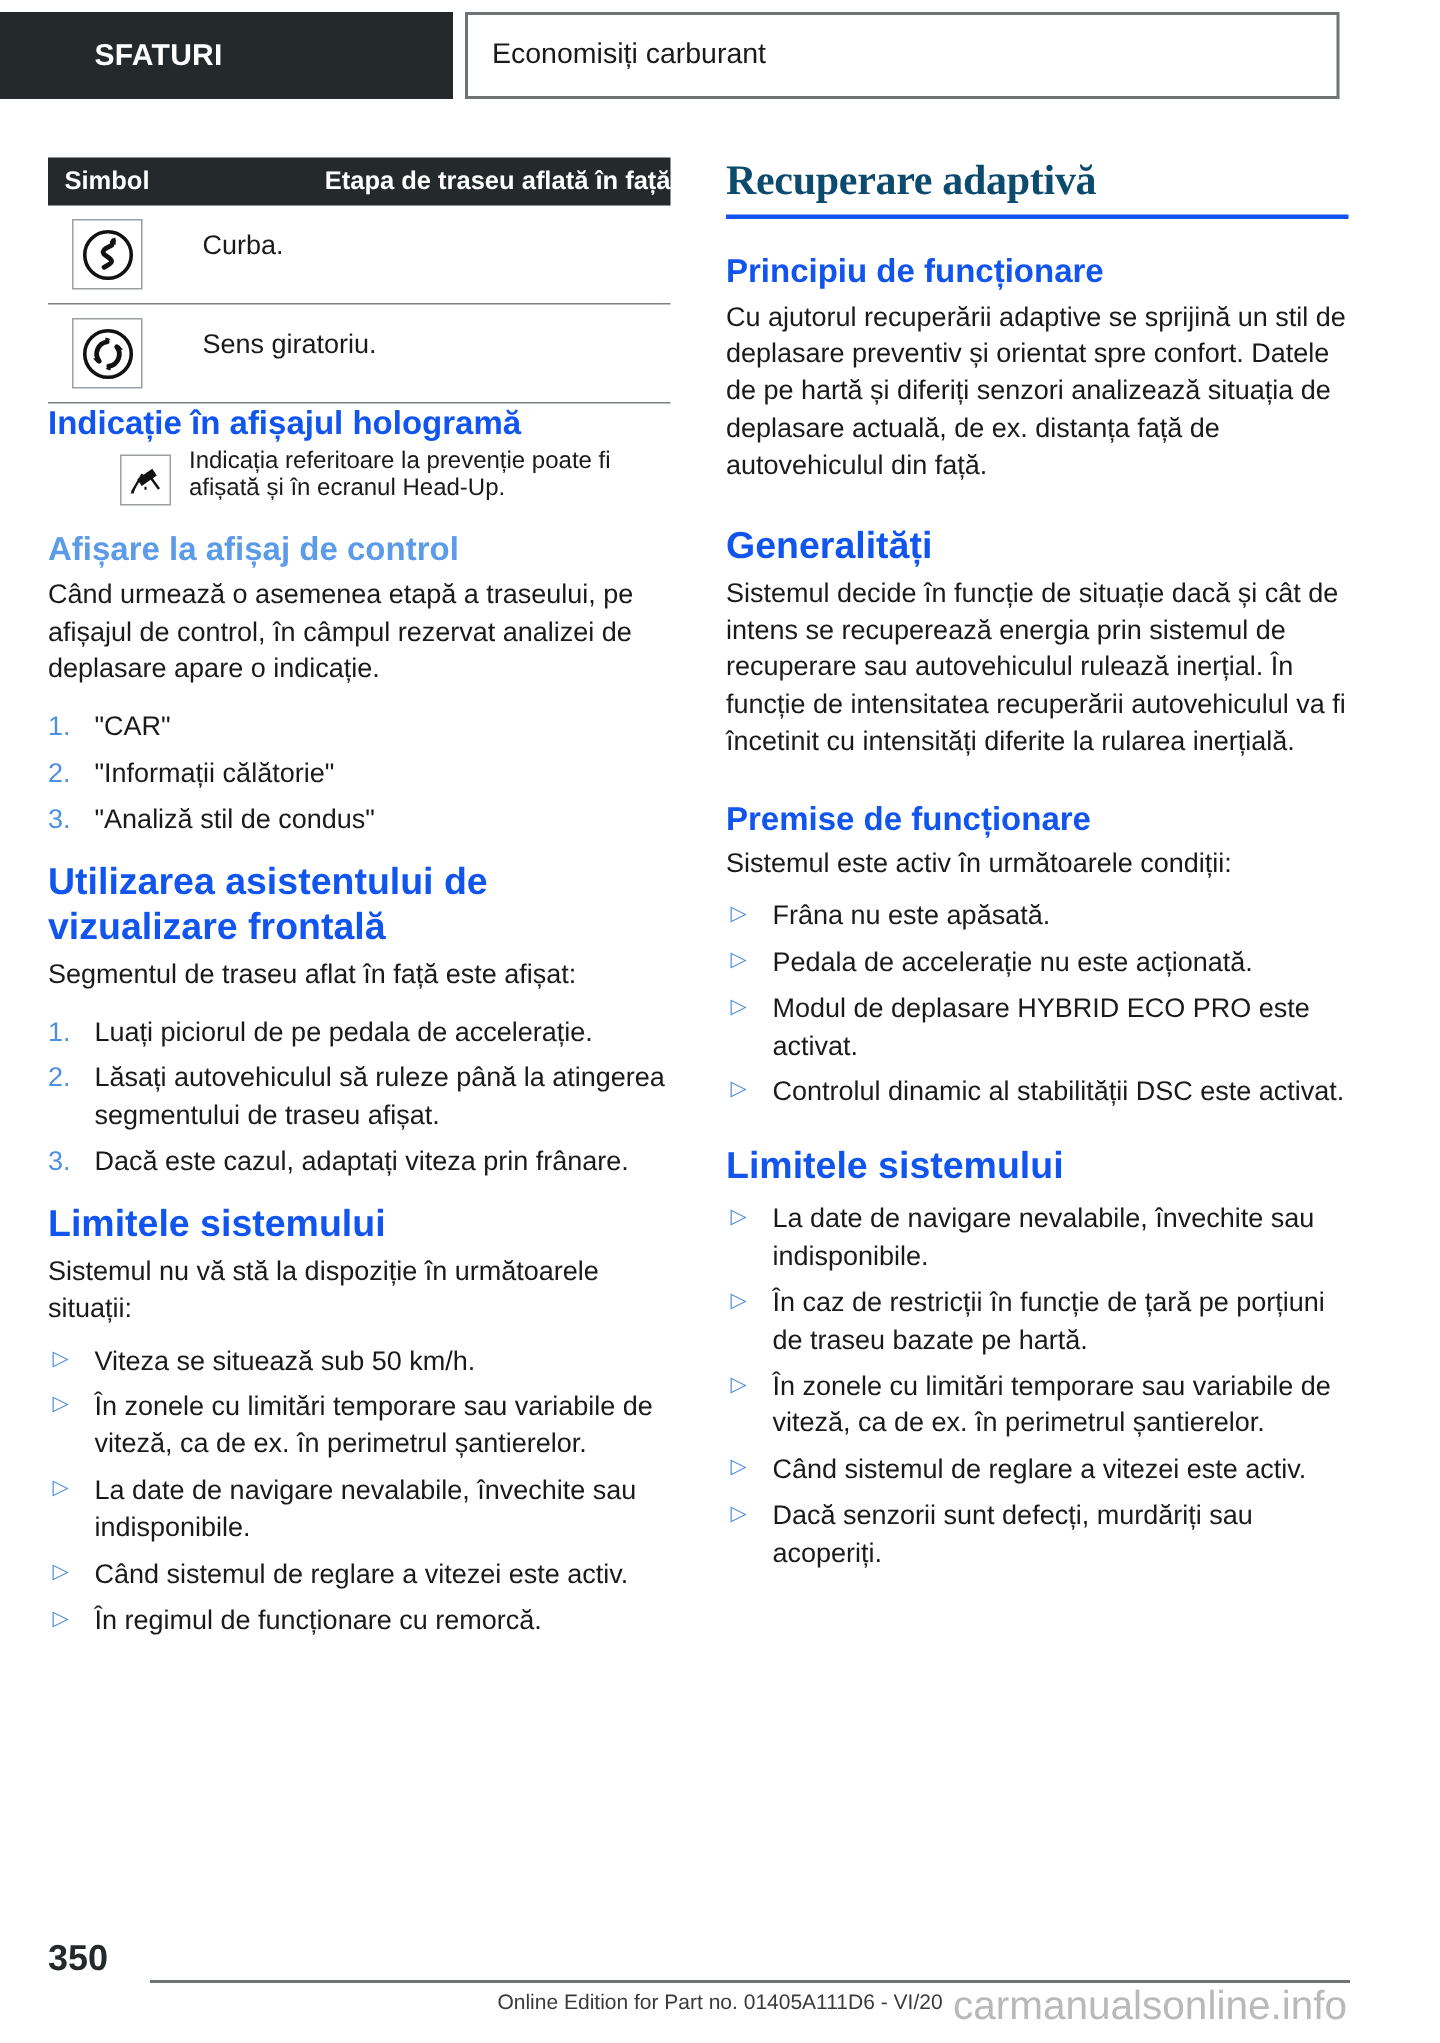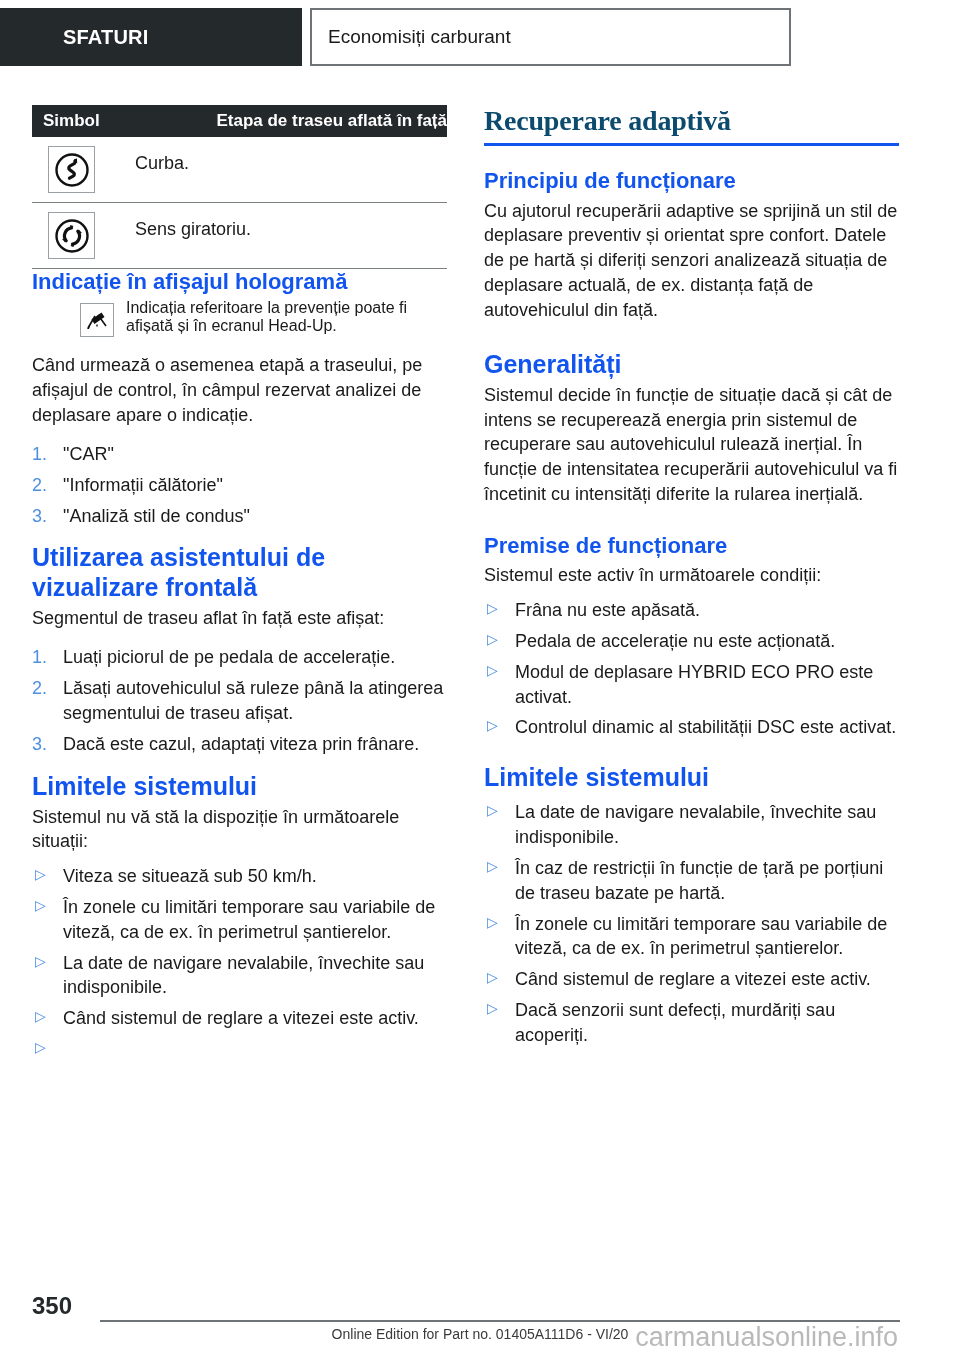--- a/index.html
+++ b/index.html
@@ -31,21 +31,21 @@
   .tab-chapter-label {
     color: #ffffff;
     font-size: 20px;
     font-weight: bold;
     letter-spacing: 0.2px;
     margin-left: 63px;
   }
   .tab-section {
     position: absolute;
     left: 310px; top: 0;
-    width: 481px; height: 58px;
+    width: 583px; height: 58px;
     background: #ffffff;
     border: 2px solid #6d7376;
     display: flex;
     align-items: center;
   }
   .tab-section-label {
     color: #1a1a1a;
     font-size: 19px;
     margin-left: 16px;
   }
@@ -261,20 +261,21 @@
         <path d="M4 21 L11 9" stroke="#111" stroke-width="1.6" fill="none"></path>
         <path d="M22 19 L14 8" stroke="#111" stroke-width="1.6" fill="none"></path>
         <path d="M7.5 12.5 L17.5 5.5 L20.5 10 L10.5 17 Z" fill="#111"></path>
         <path d="M13 17.5 L13 21.5" stroke="#111" stroke-width="1.4" stroke-dasharray="2 2" fill="none"></path>
         <path d="M3 22 L7 16 L5 22 Z" fill="#111"></path>
       </svg>
     </div>
     <div class="body" style="margin:0;">Indicația referitoare la prevenție poate fi afișată și în ecranul Head-Up.</div>
   </div>
 
+  <h3 class="h-sub light">Afișare la afișaj de control</h3>
   <p class="body">Când urmează o asemenea etapă a traseului, pe afișajul de control, în câmpul rezervat analizei de deplasare apare o indicație.</p>
   <ol class="num">
     <li><span class="n">1.</span><span>"CAR"</span></li>
     <li><span class="n">2.</span><span>"Informații călătorie"</span></li>
     <li><span class="n">3.</span><span>"Analiză stil de condus"</span></li>
   </ol>
 
   <h3 class="h-sub" style="font-size:25px">Utilizarea asistentului de vizualizare frontală</h3>
   <p class="body">Segmentul de traseu aflat în față este afișat:</p>
   <ol class="num">
@@ -283,21 +284,21 @@
     <li><span class="n">3.</span><span>Dacă este cazul, adaptați viteza prin frânare.</span></li>
   </ol>
 
   <h3 class="h-sub" style="font-size:25px">Limitele sistemului</h3>
   <p class="body" style="margin-bottom:10px">Sistemul nu vă stă la dispoziție în următoarele situații:</p>
   <ul class="tri">
     <li><span class="b">▷</span><span>Viteza se situează sub 50 km/h.</span></li>
     <li><span class="b">▷</span><span>În zonele cu limitări temporare sau variabile de viteză, ca de ex. în perimetrul șantierelor.</span></li>
     <li><span class="b">▷</span><span>La date de navigare nevalabile, învechite sau indisponibile.</span></li>
     <li><span class="b">▷</span><span>Când sistemul de reglare a vitezei este activ.</span></li>
-    <li><span class="b">▷</span></li>
+    <li><span class="b">▷</span><span>În regimul de funcționare cu remorcă.</span></li>
   </ul>
 </div>
 
 <div class="col col-right">
 
   <h2 class="h-main">Recuperare adaptivă</h2>
   <hr class="h-main-rule">
 
   <h3 class="h-sub">Principiu de funcționare</h3>
   <p class="body" style="margin-bottom:26px">Cu ajutorul recuperării adaptive se sprijină un stil de deplasare preventiv și orientat spre confort. Datele de pe hartă și diferiți senzori analizează situația de deplasare actuală, de ex. distanța față de autovehiculul din față.</p>

